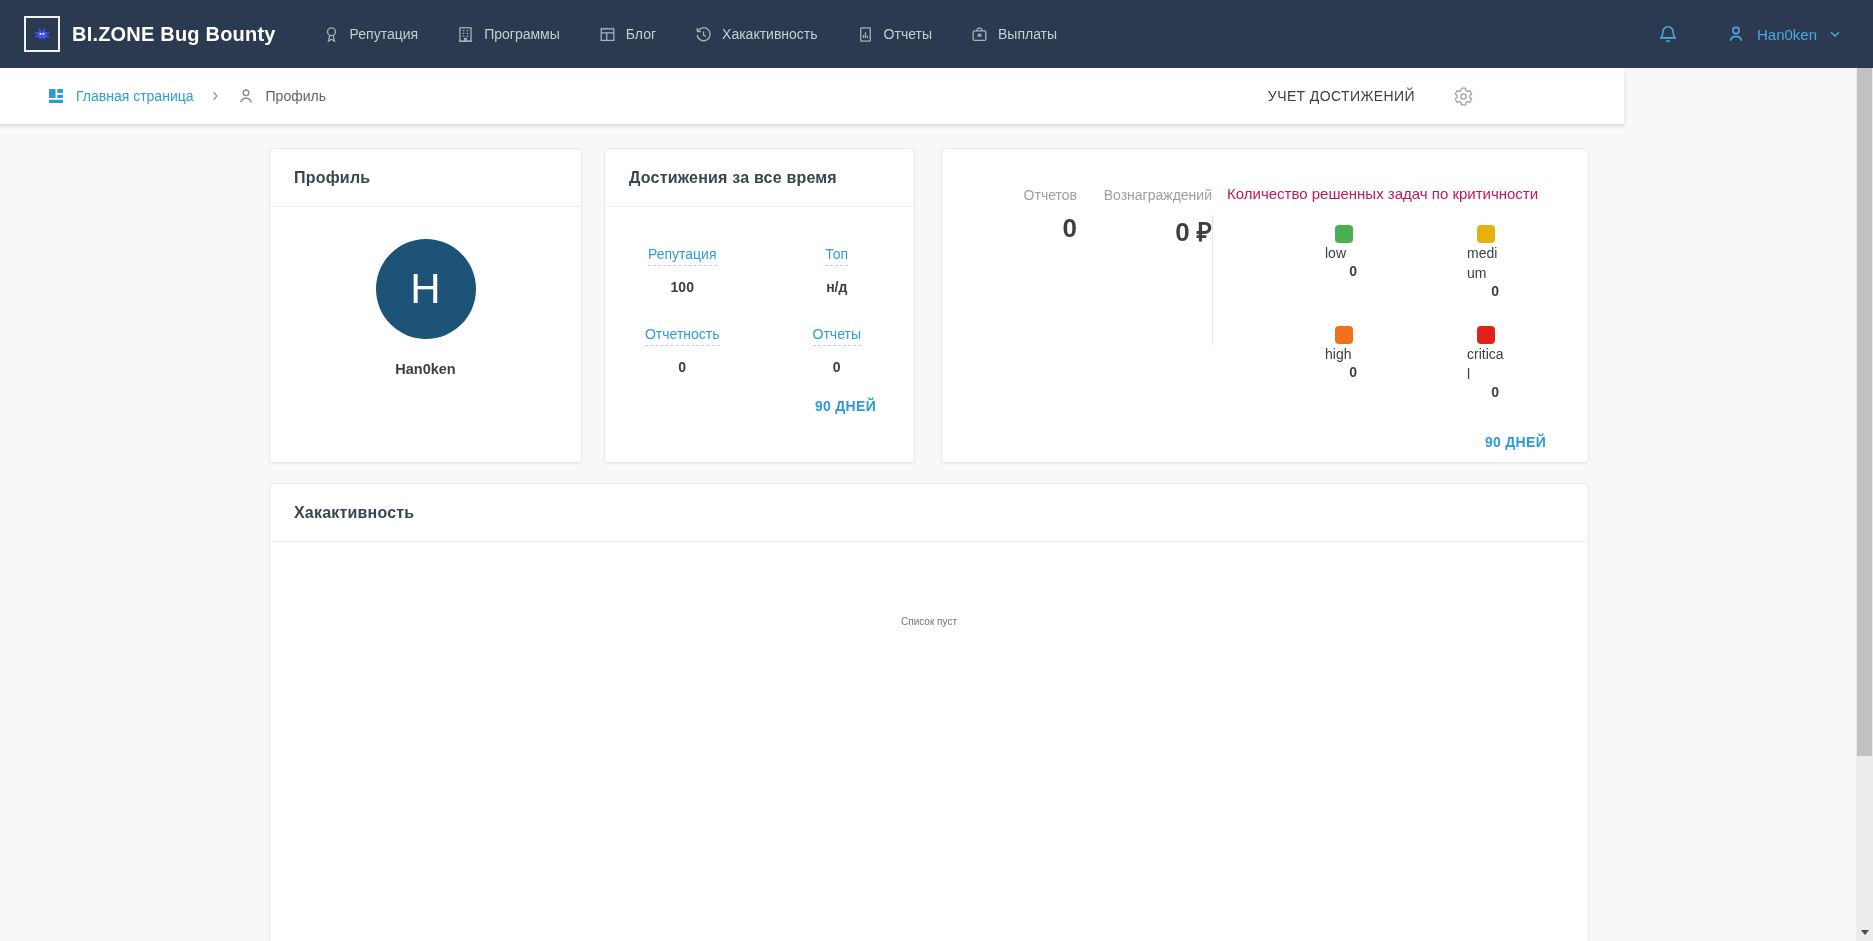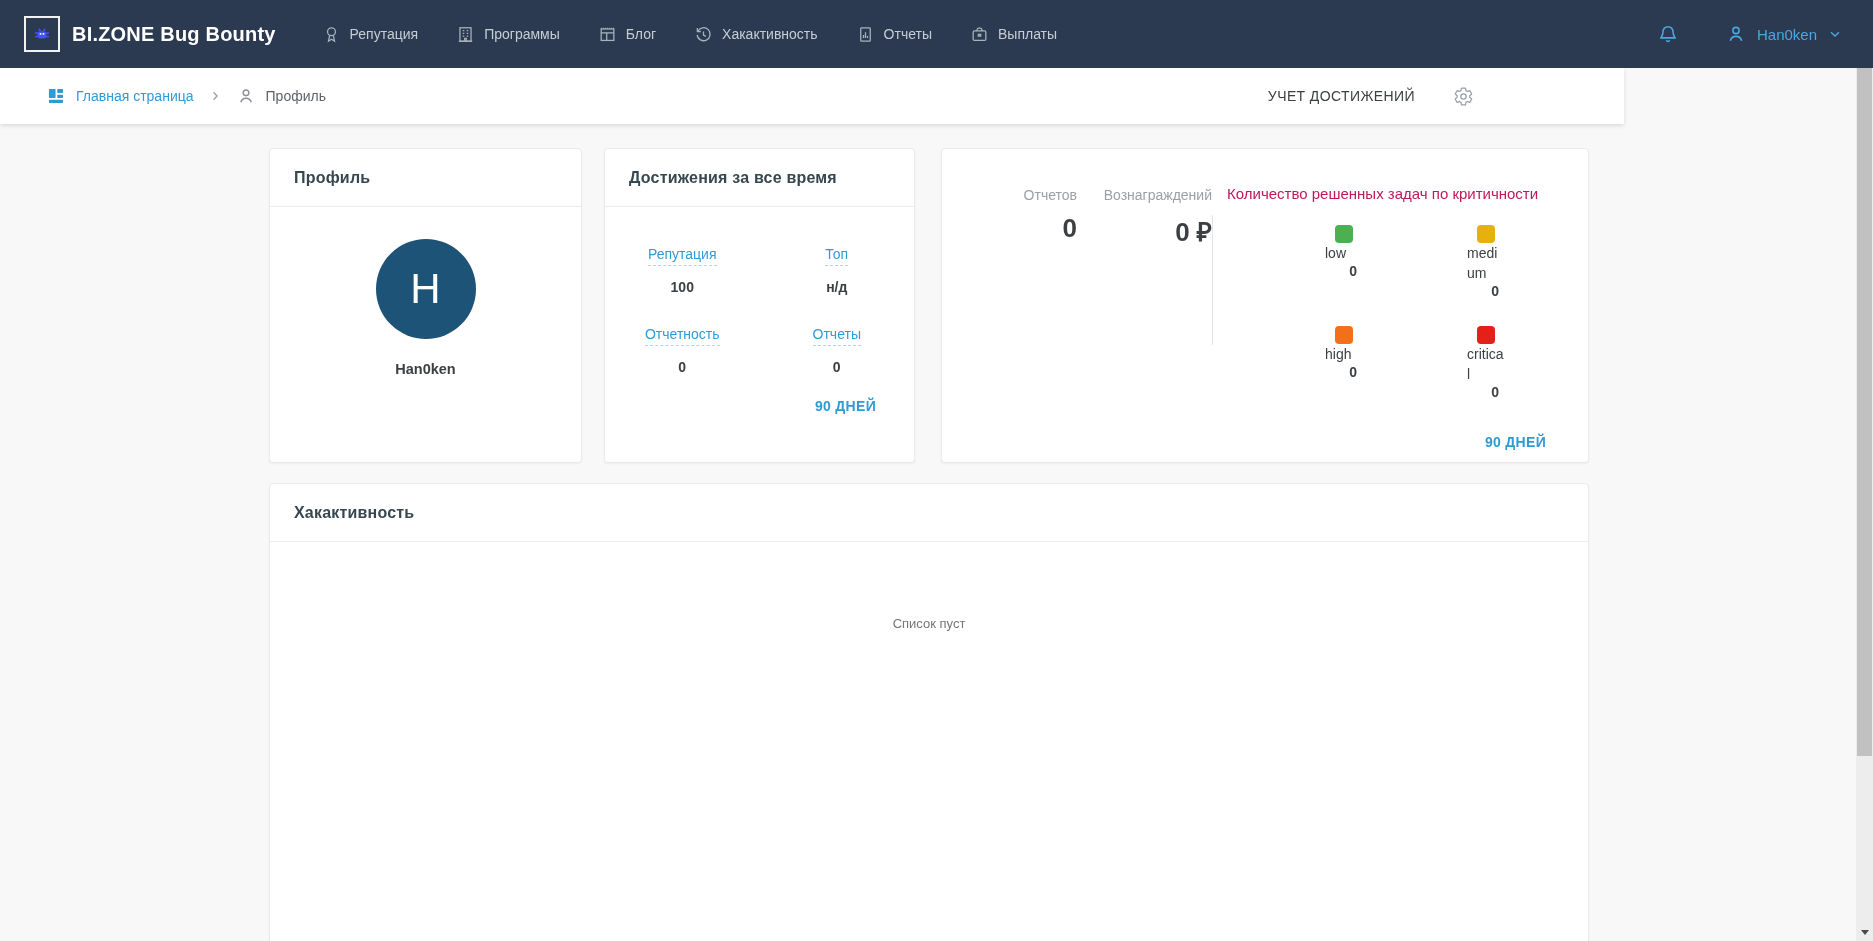--- a/index.html
+++ b/index.html
@@ -77,21 +77,21 @@
   .legend-grid { display:grid; grid-template-columns:repeat(2,132px); column-gap:10px;
     row-gap:26px; margin-top:22px; margin-left:4px; }
   .legend-item { display:flex; align-items:flex-end;flex-direction:column; }
   .swatch { width:18px; height:18px; border-radius:4px; margin-right:10px; flex:none; margin-top:1px; }
   .legend-label { width:38px; word-break:break-all; font-size:14px; color:#3c4043; line-height:20px; }
   .legend-count { margin-left:auto; font-size:14px; font-weight:bold; color:#3c4043; padding-right:6px; }
 
   
   .card-activity { position:absolute; left:269px; top:359px; width:1320px; height:520px; }
   .activity-body { padding-top:74px; text-align:center; }
-  .empty-text { color:#757575; font-size:13px; }
+  .empty-text { color:#757575; font-size:10px; }
 
   
   .scrollbar { position:absolute; top:68px; right:0; width:17px; bottom:0;
     background:#ededed; z-index:40; }
   .scroll-thumb { position:absolute; top:0; left:1px; right:1px; height:688px; background:#c1c1c1; }
   .scroll-down { position:absolute; bottom:2px; left:0; width:17px; height:14px;
     display:flex; align-items:center; justify-content:center; }
   .scroll-down::after { content:""; border-left:4px solid transparent;
     border-right:4px solid transparent; border-top:5px solid #4a4a4a; }
 

